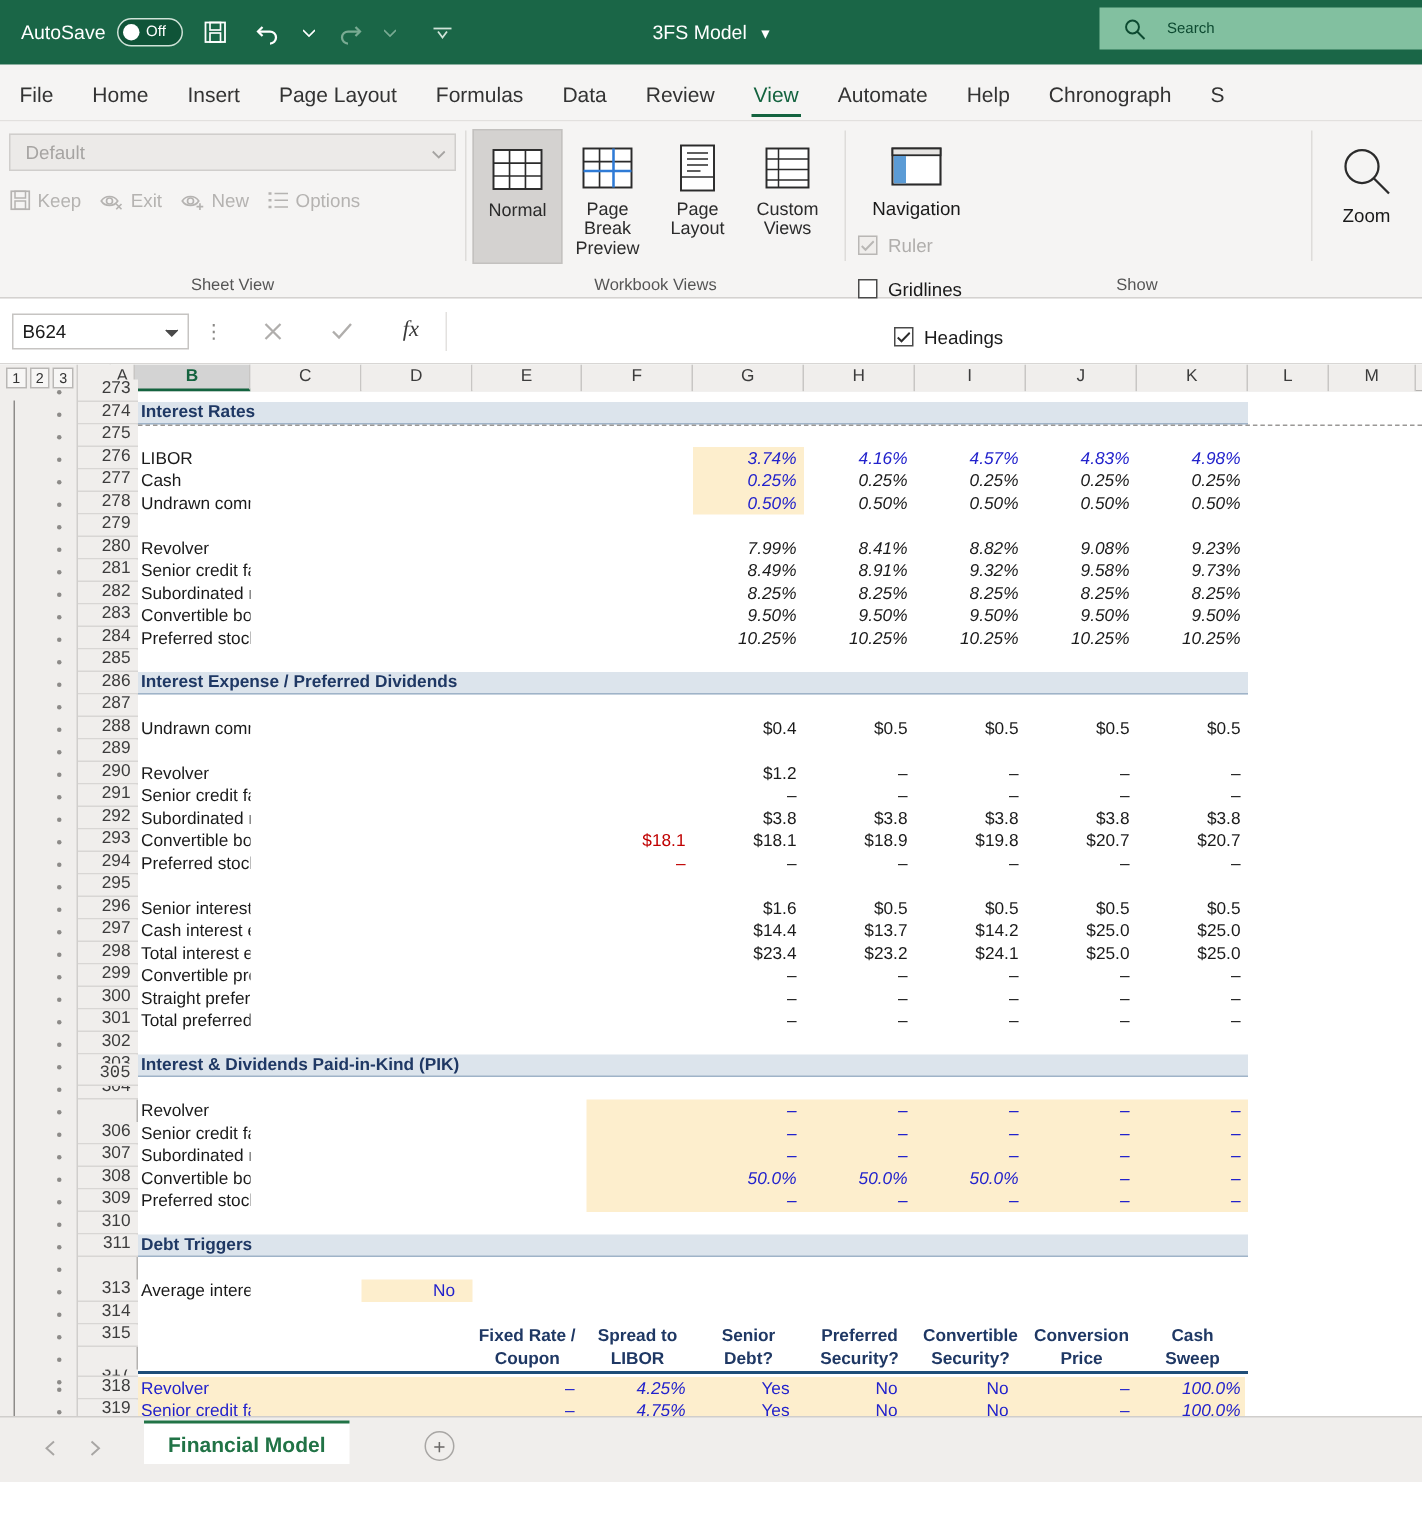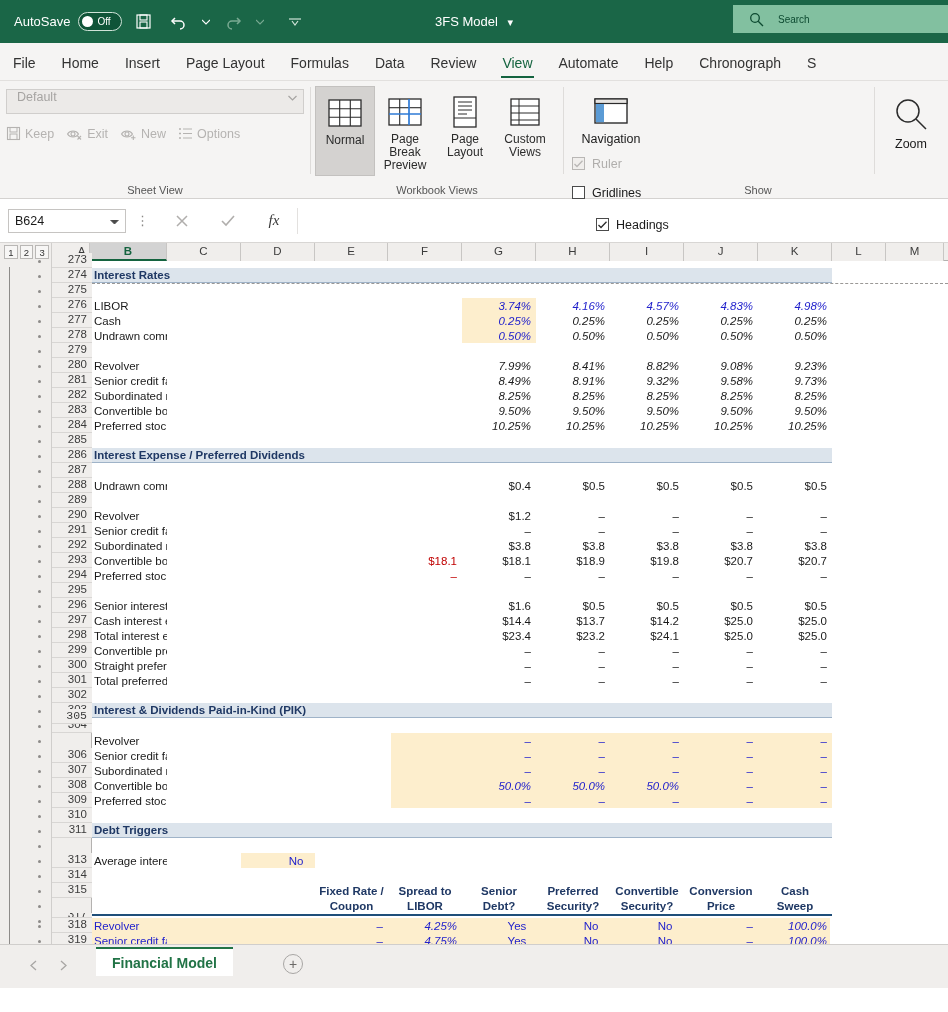--- a/index.html
+++ b/index.html
@@ -64,21 +64,21 @@
   .rgroup .glabel{
     position:absolute; bottom:2px; left:0; right:0; text-align:center;
     font-size:11px; color:#555;
   }
   .rsep{ width:1px; background:#dedcda; margin:6px 0 24px 0; }
 
   
   #g-sheetview{ width:310px; padding:8px 6px 0 6px; }
   .sv-combo{
     height:25px; border:1px solid #d0cecc; background:#eceae8; color:#a6a4a2;
-    display:flex; padding:0 6px; font-size:12.5px;
+    display:flex; align-items:center; padding:0 6px; font-size:12.5px;
     justify-content:space-between;
   }
   .sv-combo .cv{ padding-left:4px; }
   .sv-row{ display:flex; align-items:center; margin-top:12px; color:#b5b3b1; }
   .sv-item{ display:flex; align-items:center; margin-right:12px; font-size:12.5px; }
   .sv-item svg{ margin-right:4px; }
 
   
   #g-wbviews{ width:252px; padding:5px 4px 0 4px; }
   .wv-row{ display:flex; }

